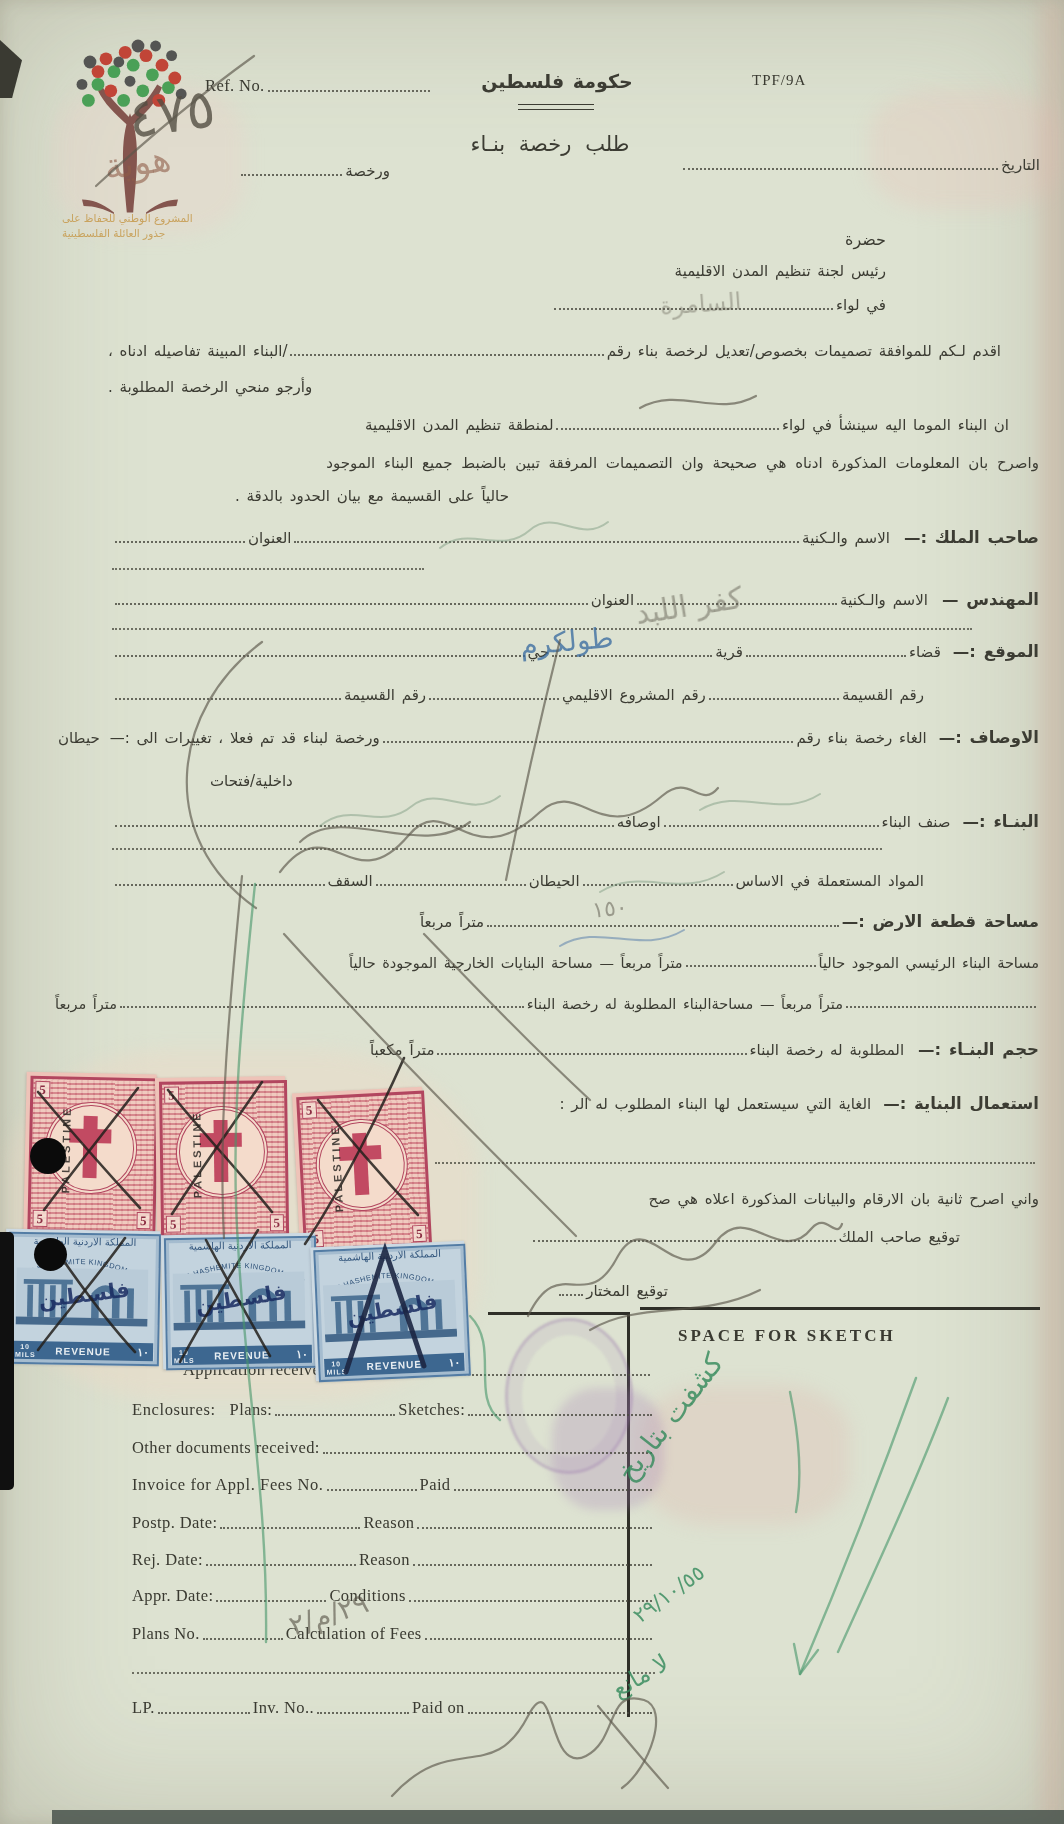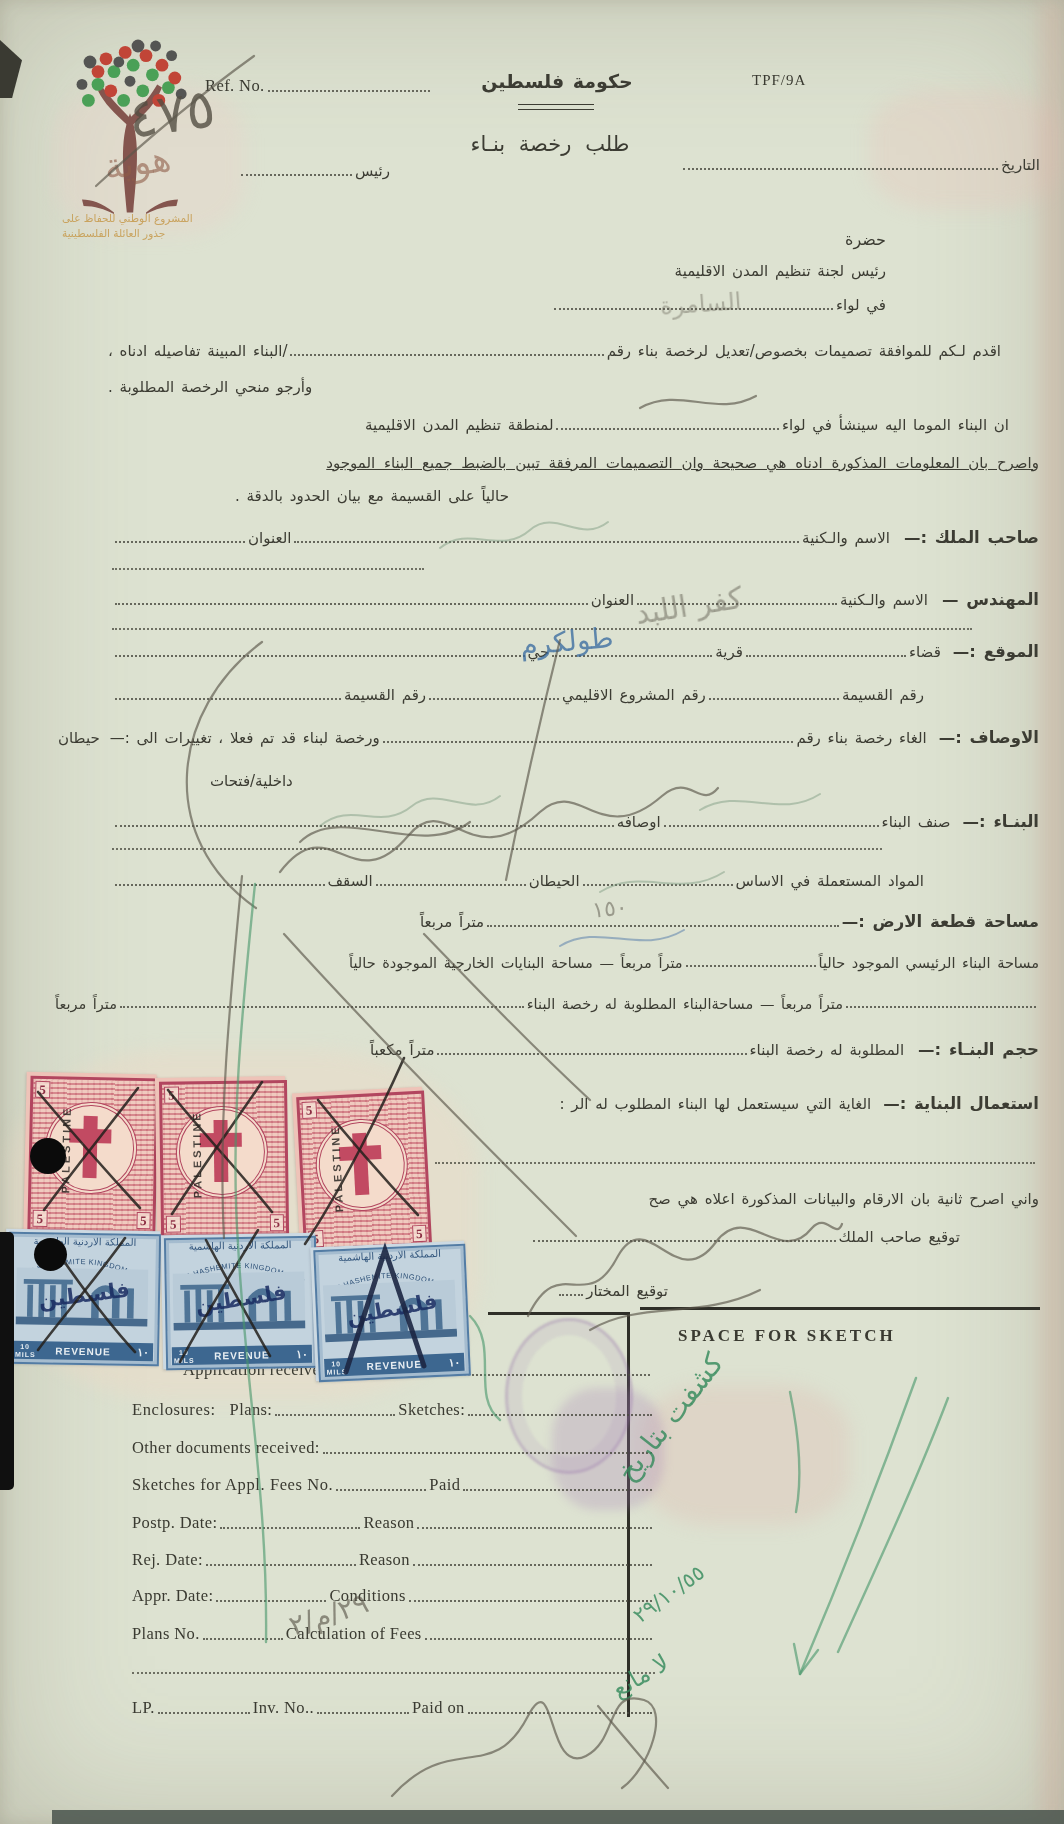--- a/index.html
+++ b/index.html
@@ -130,21 +130,21 @@
   <div class="gov-underline" style="left:518px;top:104px;"></div>
   <div class="en" style="left:752px;top:72px;font-size:15px;letter-spacing:1px;">
     <span>TPF/9A</span>
   </div>
   <div class="arline" style="left:420px;top:132px;width:260px;text-align:center;font-size:21px;word-spacing:7px;">طلب رخصة بنـاء</div>
   <div class="ar" style="right:24px;top:156px;width:360px;">
     <span>التاريخ</span>
       <i class="d df"></i>
   </div>
   <div class="ar" style="left:238px;top:162px;width:152px;">
-    <span>رئيس</span>
+    <span>ورخصة</span>
       <i class="d df"></i>
   </div>
   <div class="hw pencil" style="left:128px;top:82px;font-size:54px;transform:rotate(-8deg);">٤٧٥</div>
 
   <div class="arline" style="right:178px;top:230px;font-size:16px;">حضرة</div>
   <div class="arline" style="right:178px;top:262px;margin-left:30px;">رئيس لجنة تنظيم المدن الاقليمية</div>
   <div class="ar" style="right:178px;top:296px;width:335px;">
     <span>في لواء</span>
       <i class="d df"></i>
   </div>
@@ -157,21 +157,21 @@
     <span>/البناء المبينة تفاصيله ادناه ،</span>
   </div>
   <div class="arline" style="left:108px;top:378px;">وأرجو منحي الرخصة المطلوبة .</div>
 
   <div class="ar" style="right:25px;left:365px;top:416px;">
     <span style="width:30px;"></span>
     <span>ان البناء الموما اليه سينشأ في لواء</span>
     <i class="d df"></i>
     <span>لمنطقة تنظيم المدن الاقليمية</span>
   </div>
-  <div class="arline" style="right:25px;top:454px;letter-spacing:.6px;word-spacing:4px;text-decoration:underline;">واصرح بان المعلومات المذكورة ادناه هي صحيحة وان التصميمات المرفقة تبين بالضبط جميع البناء الموجود</div>
+  <div class="arline" style="right:25px;top:454px;letter-spacing:.6px;word-spacing:4px;">واصرح بان المعلومات المذكورة ادناه هي صحيحة وان التصميمات المرفقة تبين بالضبط جميع البناء الموجود</div>
   <div class="arline" style="left:235px;top:487px;">حالياً على القسيمة مع بيان الحدود بالدقة .</div>
 
   <div class="ar" style="right:25px;left:112px;top:528px;">
     <b>صاحب الملك :—</b>
     <span style="width:14px"></span>
     <span>الاسم والـكنية</span>
     <i class="d df"></i>
     <span>العنوان</span>
     <i class="d" style="width:130px"></i>
   </div>
@@ -302,21 +302,21 @@
     <span>Plans:</span>
     <i class="d" style="width:120px"></i>
     <span>Sketches:</span>
     <i class="d df"></i>
   </div>
   <div class="en" style="left:132px;top:1438px;width:523px;">
     <span>Other documents received:</span>
     <i class="d df"></i>
   </div>
   <div class="en" style="left:132px;top:1475px;width:523px;">
-    <b>Sketches for Appl. Fees No.</b>
+    <b>Invoice for Appl. Fees No.</b>
     <i class="d" style="width:90px"></i>
     <span>Paid</span>
     <i class="d df"></i>
   </div>
   <div class="en" style="left:132px;top:1513px;width:523px;">
     <span>Postp. Date:</span>
     <i class="d" style="width:140px"></i>
     <span>Reason</span>
     <i class="d df"></i>
   </div>

